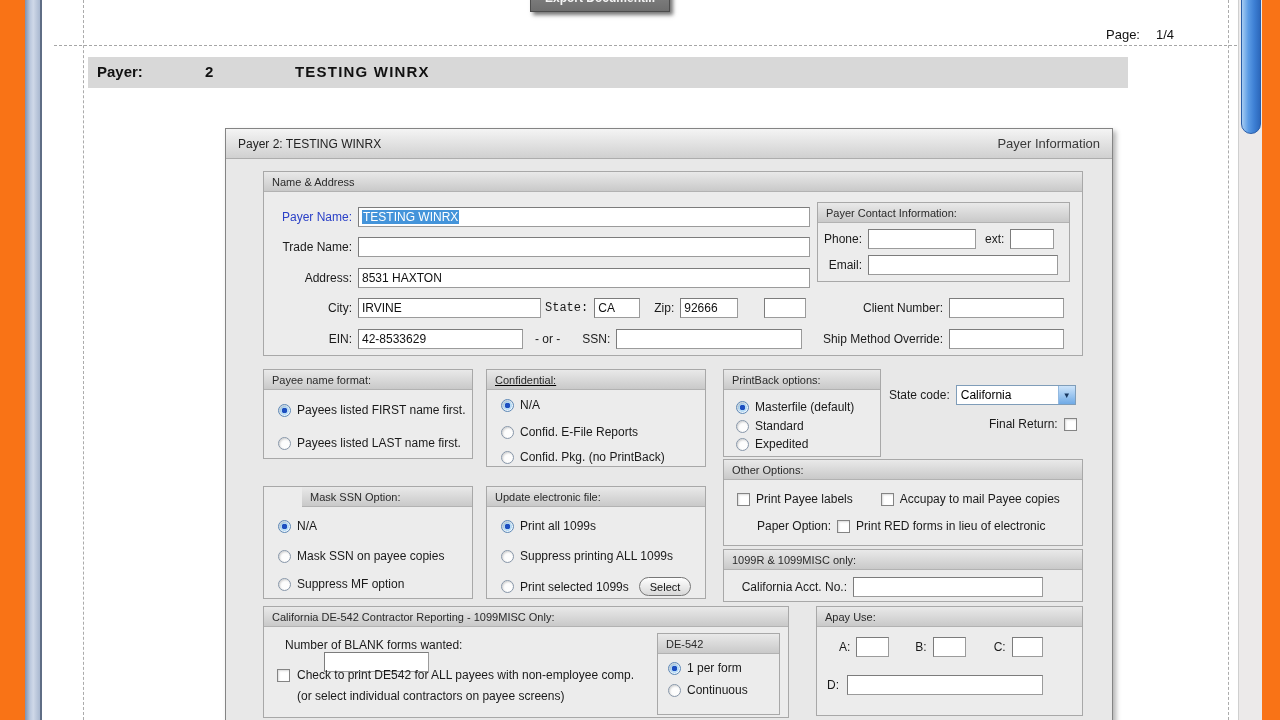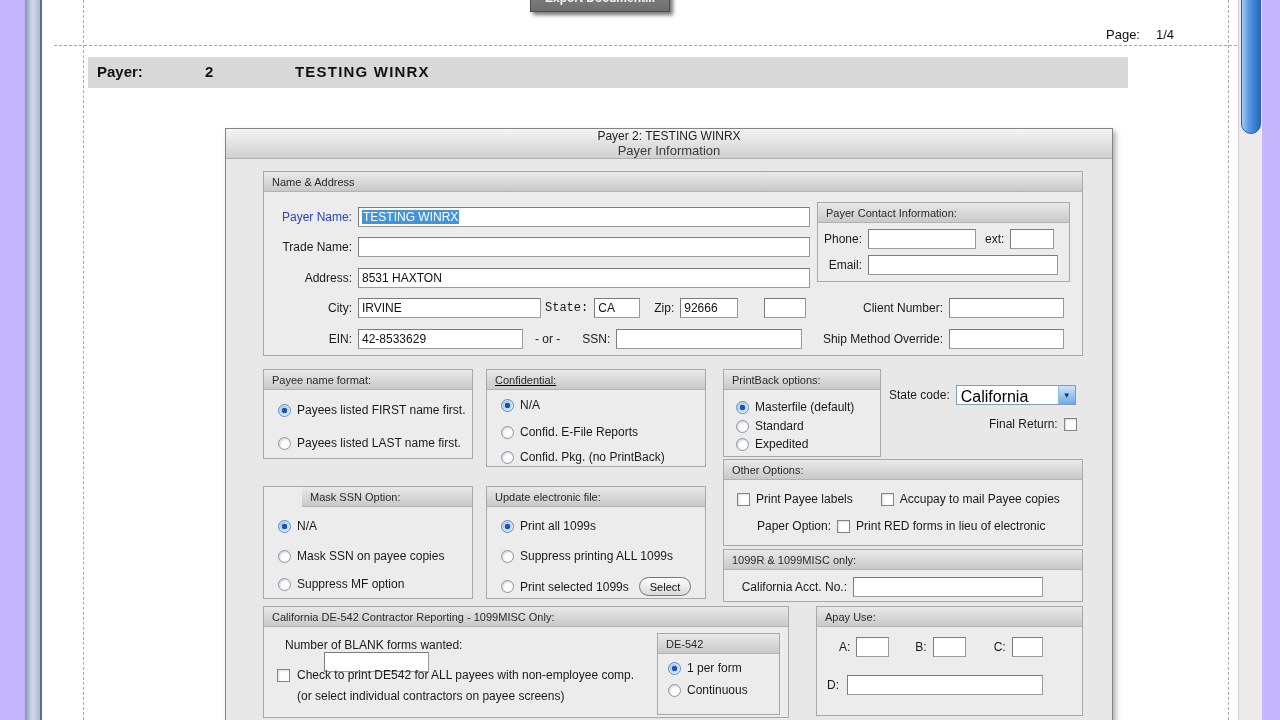--- a/index.html
+++ b/index.html
@@ -1,18 +1,18 @@
 <!DOCTYPE html>
 <html><head>
 <meta charset="utf-8">
 <style>
   * { margin:0; padding:0; box-sizing:border-box; }
   html,body { width:1280px; height:720px; background:#000; overflow:hidden;
               font-family:"Liberation Sans", sans-serif; }
-  .screen { position:relative; width:1280px; height:720px; background:#c4b5fd; }
+  .screen { position:relative; width:1280px; height:720px; background:#f97316; }
 
   
   .left-strip { position:absolute; left:25px; top:0; width:17px; height:720px;
     background:linear-gradient(90deg,#7f92b0,#bcc9de 35%,#cfd8e8 55%,#a9b8d0);
     border-right:2px solid #5f6d85; }
 
   
   .canvas { position:absolute; left:42px; top:0; width:1220px; height:720px; background:#fff; }
   .dash-h { position:absolute; left:12px; top:45px; width:1188px; height:0;
     border-top:1px dashed #a6a6a6; }
@@ -35,21 +35,21 @@
   .doc-header span { position:absolute; top:6px; }
   .ph-label { left:9px; }
   .ph-num { left:117px; }
   .ph-name { left:207px; letter-spacing:1.2px; }
 
   
   .panel { position:absolute; left:183px; top:128px; width:888px; height:600px;
     border:1px solid #848484; box-shadow:3px 3px 5px rgba(0,0,0,0.3); background:#e8e8e8; }
   .panel-titlebar { height:30px; background:linear-gradient(#f4f4f4,#d0d0d0);
     border-bottom:1px solid #adadad; display:flex; align-items:center;
-    justify-content:space-between; padding:0 12px;flex-direction:column; }
+    justify-content:space-between; padding:0 12px; }
   .pt-left { font-size:12px; color:#222; }
   .pt-right { font-size:13px; color:#3a3a3a; }
   .panel-body { position:relative; width:100%; height:569px; background:#e8e8e8; }
 
   
   .gbox { position:absolute; border:1px solid #a8a8a8; background:#ececec; }
   .gbox-h { height:20px; line-height:20px; padding-left:8px; font-size:11px; color:#2a2a2a;
     background:linear-gradient(#e9e9e9,#c9c9c9); border-bottom:1px solid #b2b2b2;
     white-space:nowrap; overflow:hidden; }
 
@@ -73,21 +73,21 @@
     box-shadow:inset 1px 1px 2px rgba(0,0,0,0.15); flex:none; }
   .opt { position:absolute; display:flex; align-items:center; gap:6px; }
   .opt .lbl { font-size:12px; }
 
   
   .gb-na { left:37px; top:12px; width:820px; height:185px; }
   .cbox { left:553px; top:30px; width:253px; height:80px; }
 
   
   .dd { display:flex; width:120px; height:20px; border:1px solid #7f9db9; background:#fff; }
-  .dd-val { flex:1; font-size:16px; padding:2px 4px; white-space:nowrap; overflow:hidden; }
+  .dd-val { flex:1; font-size:12px; padding:2px 4px; white-space:nowrap; overflow:hidden; }
   .dd-btn { width:17px; background:linear-gradient(#cde4fa,#6faae6); border-left:1px solid #93b9e0;
     display:flex; align-items:center; justify-content:center; font-size:8px; color:#17365e; }
 
   
   .pill { height:19px; padding:0 10px; border:1px solid #777; border-radius:10px;
     background:linear-gradient(#fefefe,#d8d8d8); font-family:"Liberation Sans",sans-serif;
     font-size:11px; color:#111; }
 
   
   .scroll-track { position:absolute; left:1238px; top:0; width:24px; height:720px;

